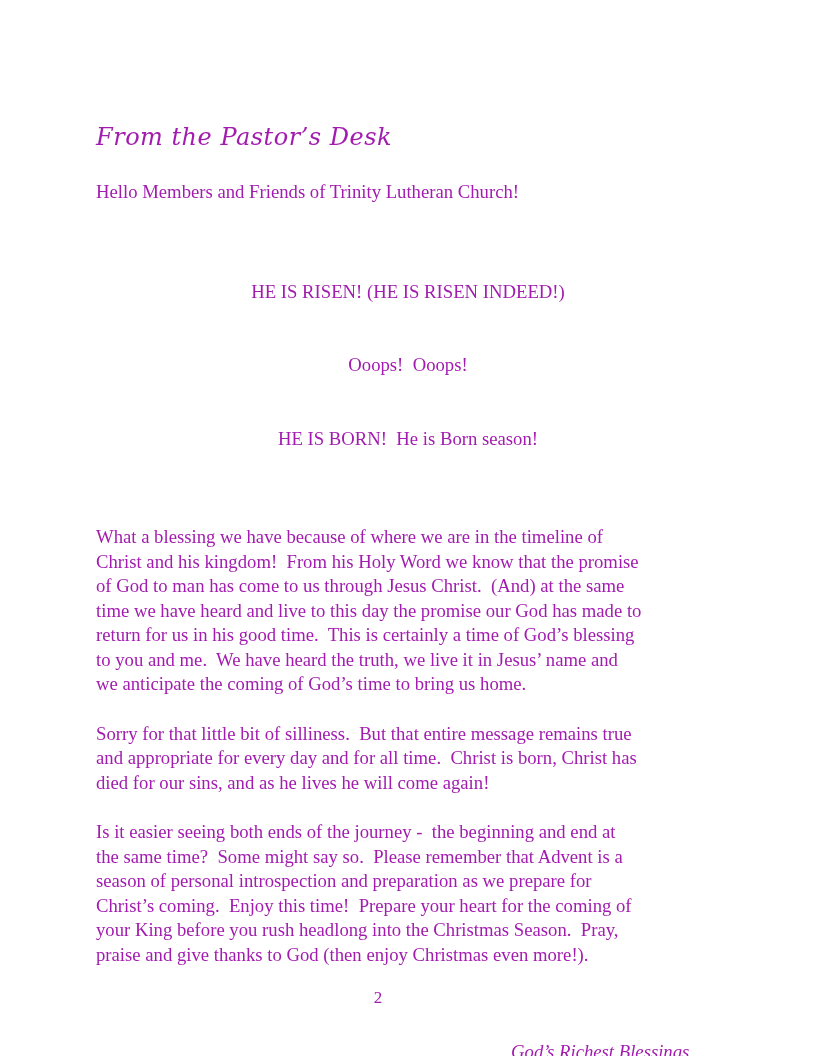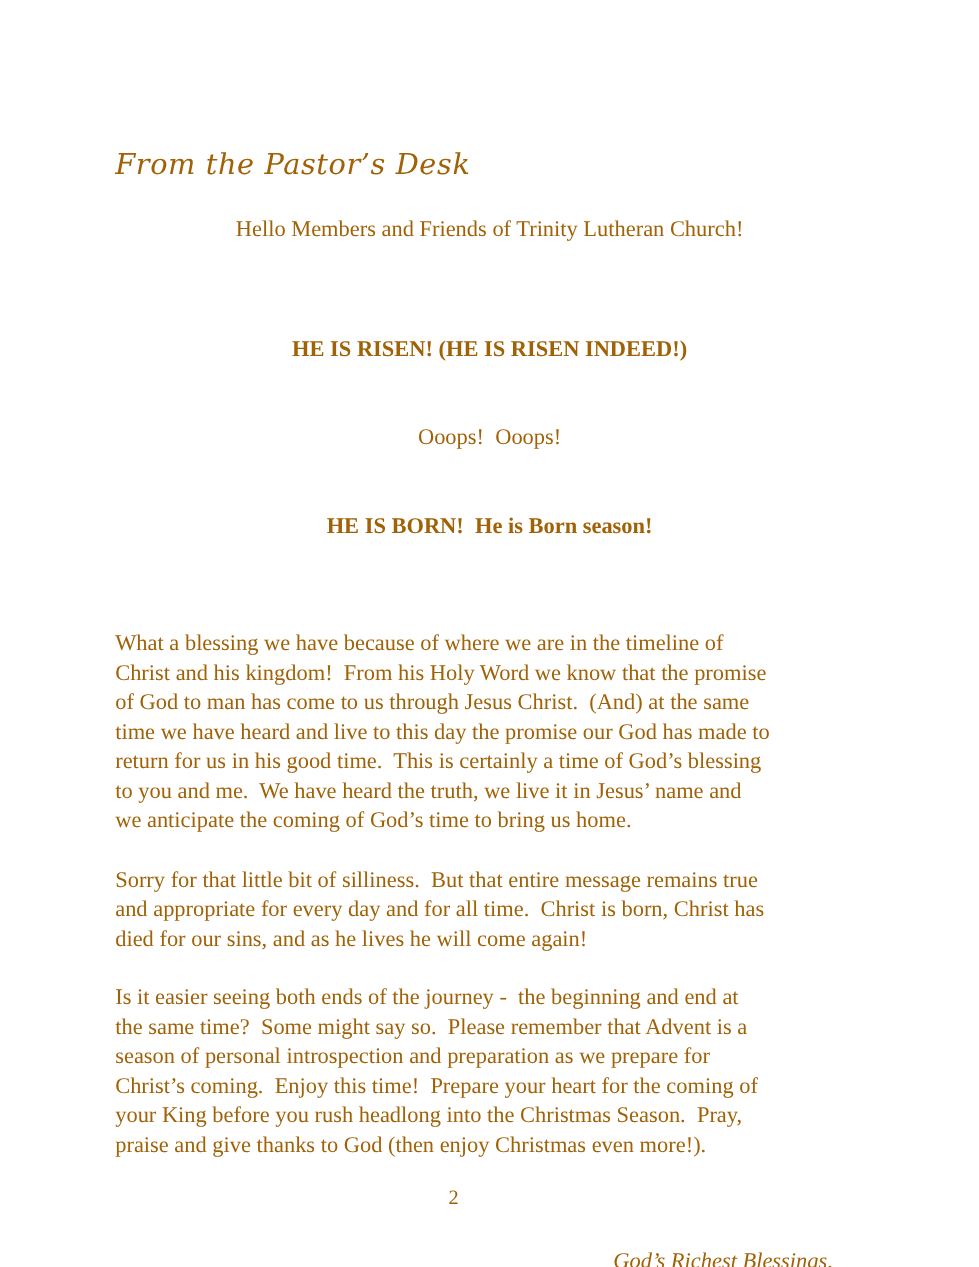--- a/index.html
+++ b/index.html
@@ -5,21 +5,21 @@
   html, body {
     margin: 0;
     padding: 0;
     background: #ffffff;
   }
   .page {
     position: relative;
     width: 756px;
     height: 1056px;
     background: #ffffff;
-    color: #a16207;
+    color: #a21caf;
     font-family: "Liberation Serif", serif;
     overflow: hidden;
   }
   .content {
     position: absolute;
     left: 96px;
     top: 0;
     width: 624px;
   }
   .doc-title {
@@ -32,28 +32,27 @@
     letter-spacing: 0.5px;
     white-space: pre;
   }
   .body-text {
     font-size: 18.7px;
     line-height: 24.5px;
     white-space: pre;
   }
   .greeting {
     margin: 26px 0 0 0;
-    text-align: center;
   }
   .announcement {
     margin: 26px 0 0 0;
     text-align: center;
   }
   .announcement .bold-line {
-    font-weight: bold;
+    font-weight: normal;
   }
   .para {
     margin: 25px 0 0 0;
   }
   .signature {
     margin: 24px 26px 0 auto;
     width: fit-content;
     text-align: center;
     font-style: italic;
   }

